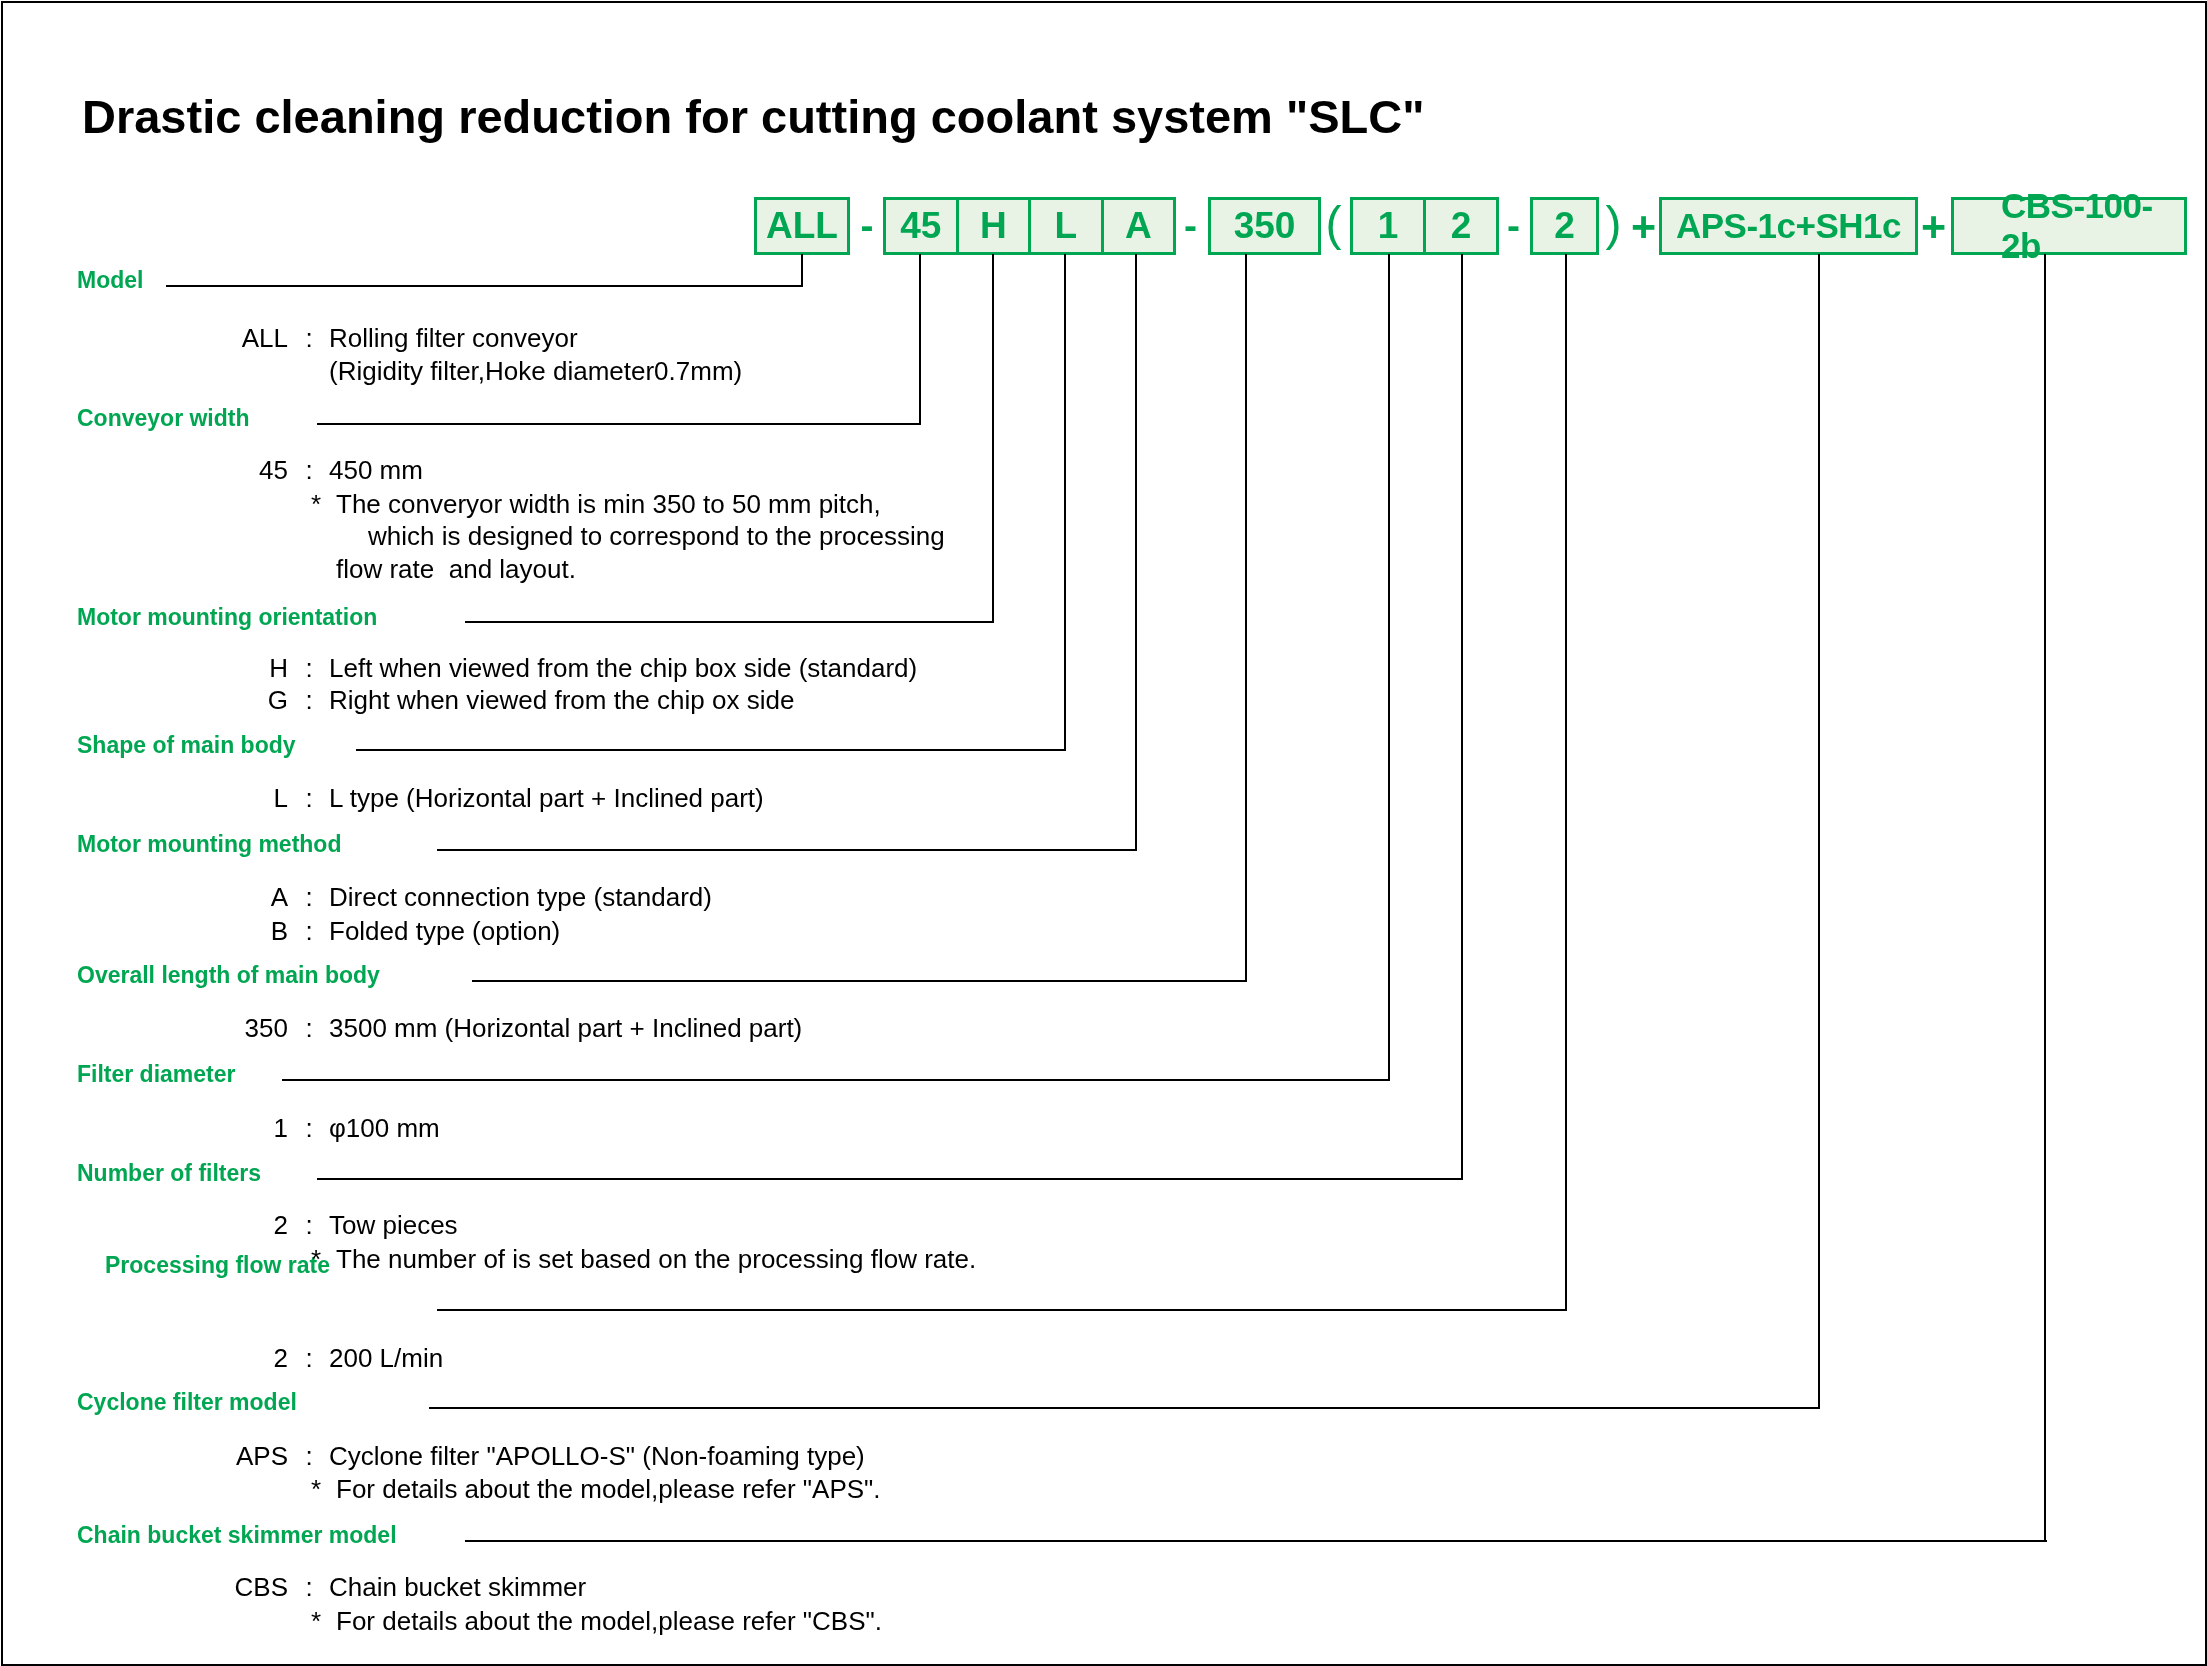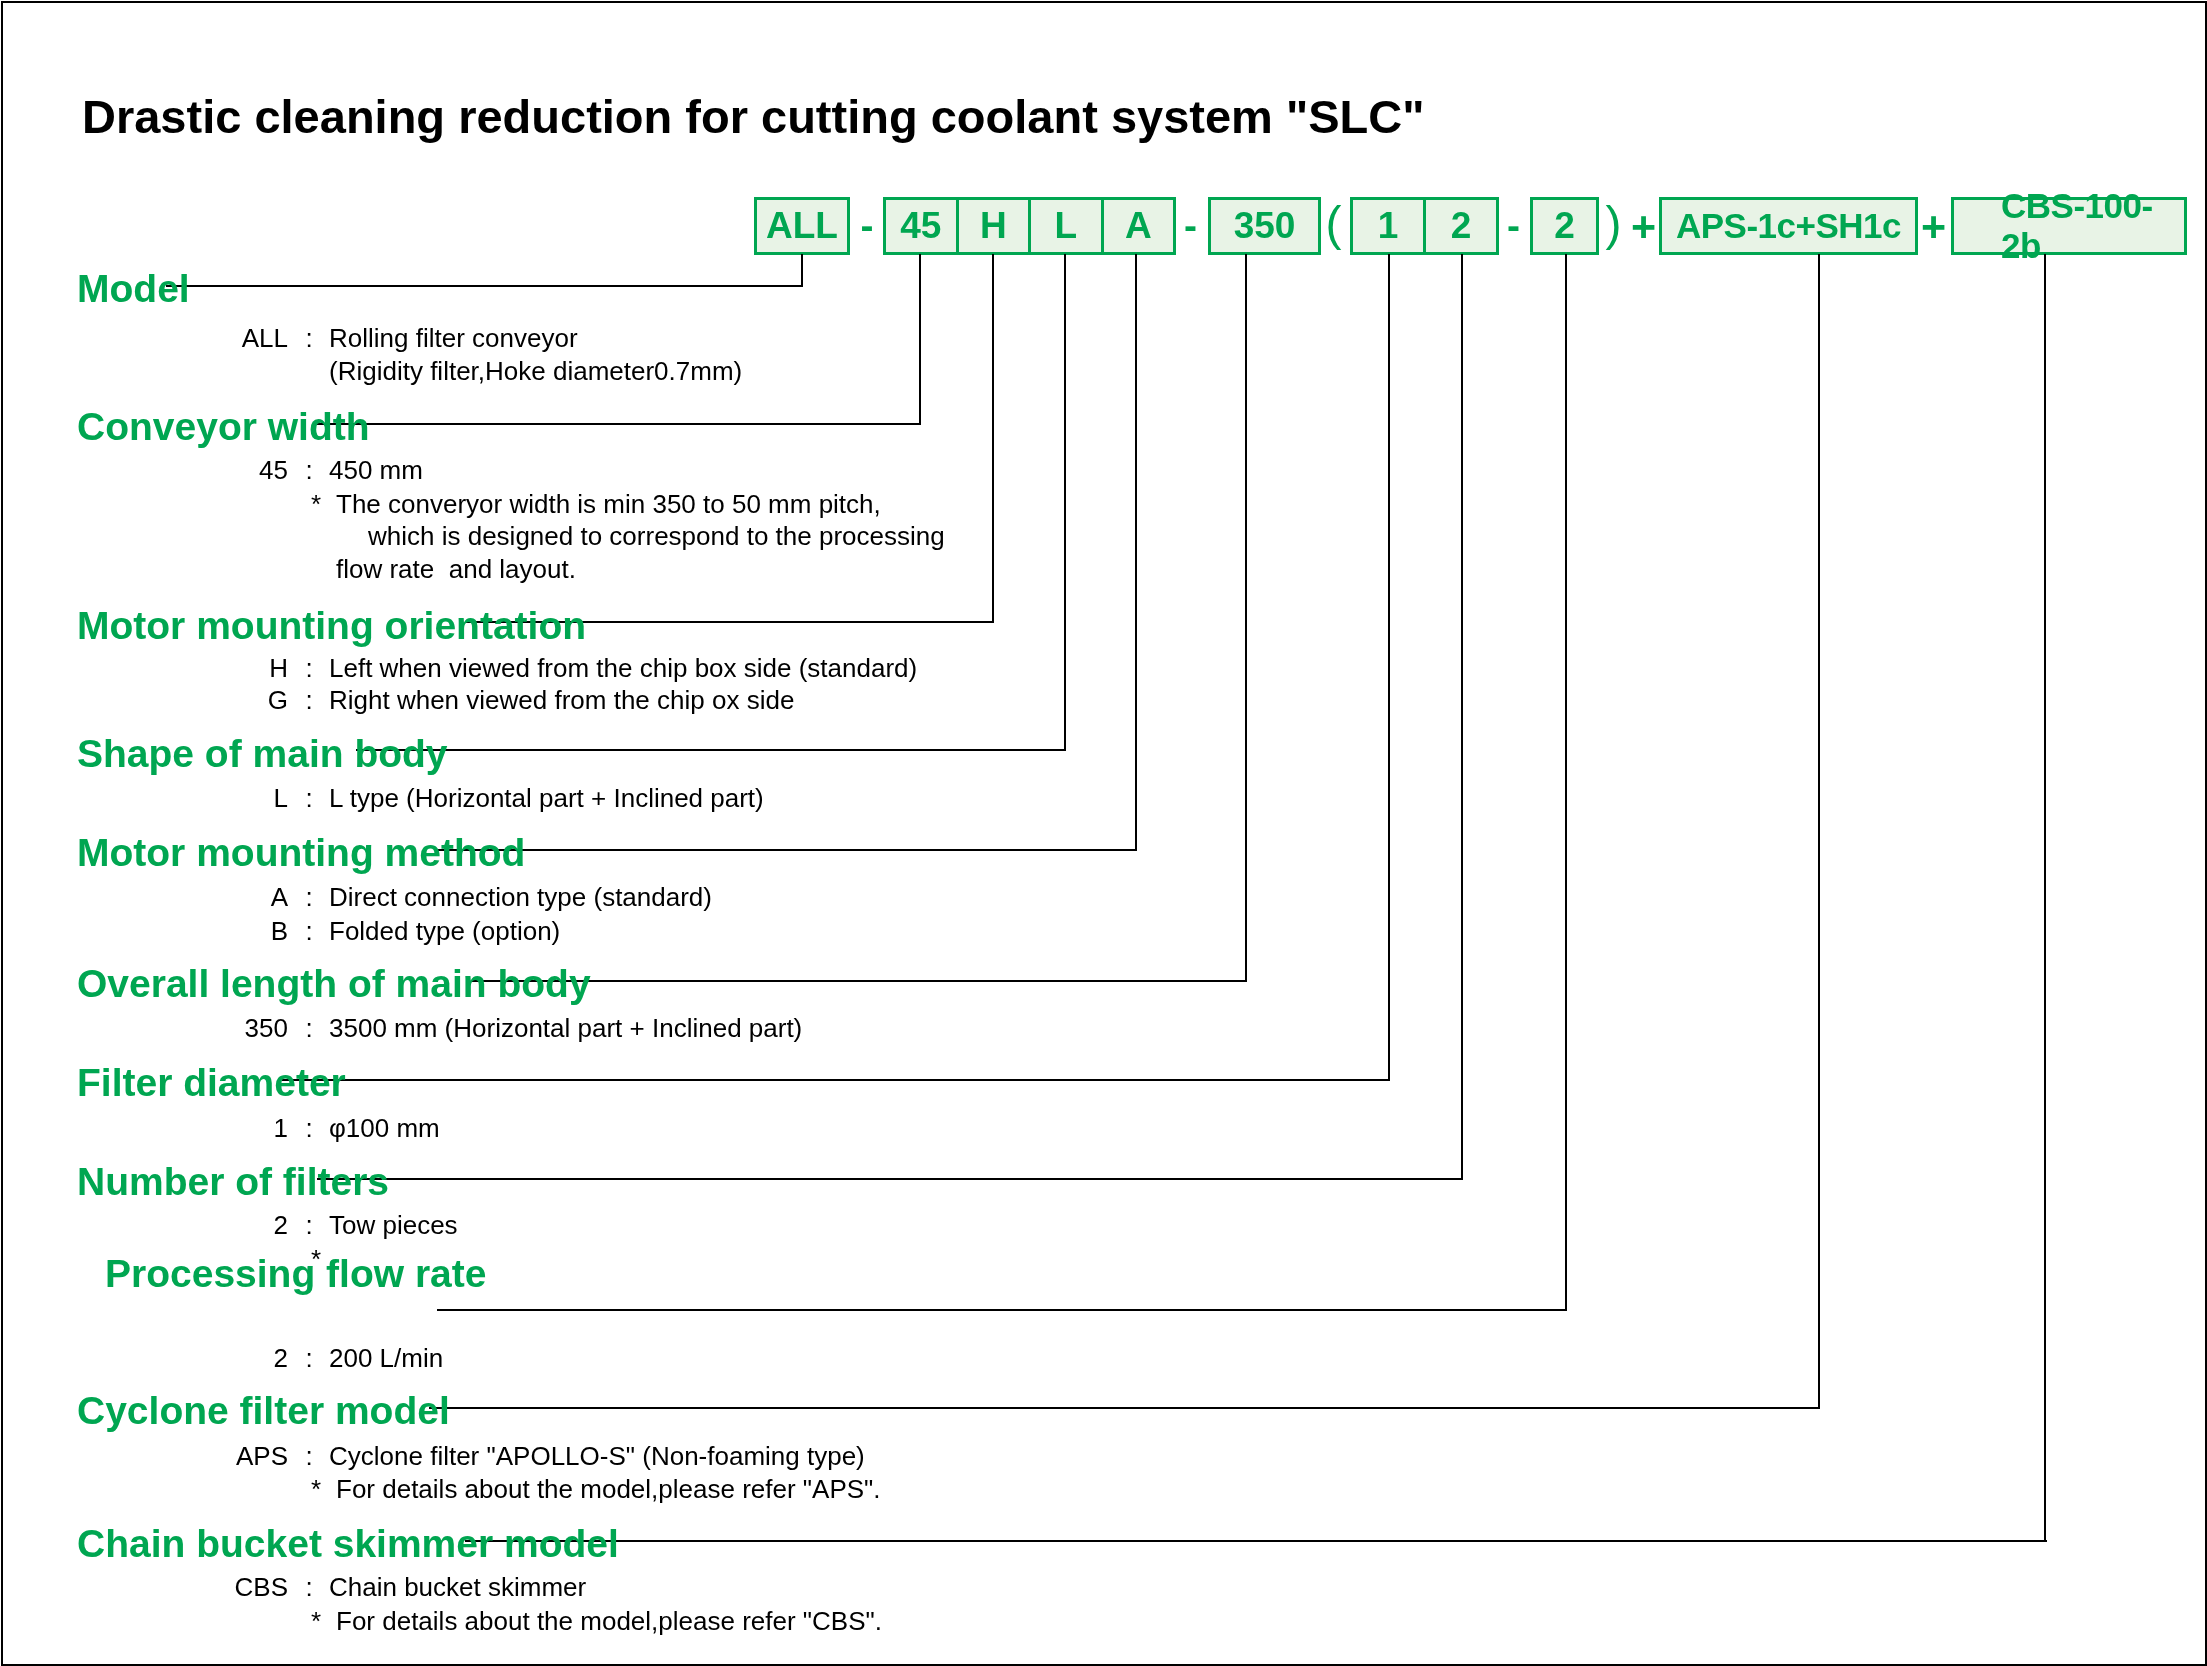--- a/index.html
+++ b/index.html
@@ -28,21 +28,21 @@
   .paren{position:absolute;top:193px;height:61px;display:flex;align-items:center;justify-content:center;
          color:var(--green);font-weight:400;font-size:48px;}
   .plus{position:absolute;top:197px;height:58px;display:flex;align-items:center;justify-content:center;
         color:var(--green);font-weight:bold;font-size:43px;}
 
   
   .hline{position:absolute;height:1.9px;background:var(--line);}
   .vline{position:absolute;width:1.9px;background:var(--line);}
 
   
-  .seclabel{position:absolute;left:77px;font-size:39px;font-weight:bold;color:var(--green);white-space:pre;}
+  .seclabel{position:absolute;left:77px;font-size:23px;font-weight:bold;color:var(--green);white-space:pre;}
 
   
   .row{position:absolute;left:0;top:0;width:2208px;height:33px;font-size:26px;}
   .val{position:absolute;left:158px;width:130px;text-align:right;white-space:pre;}
   .colon{position:absolute;left:297px;width:24px;text-align:center;}
   .star{position:absolute;left:311px;width:20.4px;}
   .desc{position:absolute;left:329px;white-space:pre;}
   .desc2{position:absolute;left:336px;white-space:pre;}
 </style>
 </head>
@@ -187,20 +187,21 @@
     <span class="desc">φ100 mm</span>
   </div>
 
   <div class="row" style="top:1210px;">
     <span class="val">2</span>
     <span class="colon">:</span>
     <span class="desc">Tow pieces</span>
   </div>
   <div class="row" style="top:1244px;">
     <span class="star">*</span>
+    <span class="desc2">The number of is set based on the processing flow rate.</span>
   </div>
 
   <div class="row" style="top:1343px;">
     <span class="val">2</span>
     <span class="colon">:</span>
     <span class="desc">200 L/min</span>
   </div>
 
   <div class="row" style="top:1441px;">
     <span class="val">APS</span>

